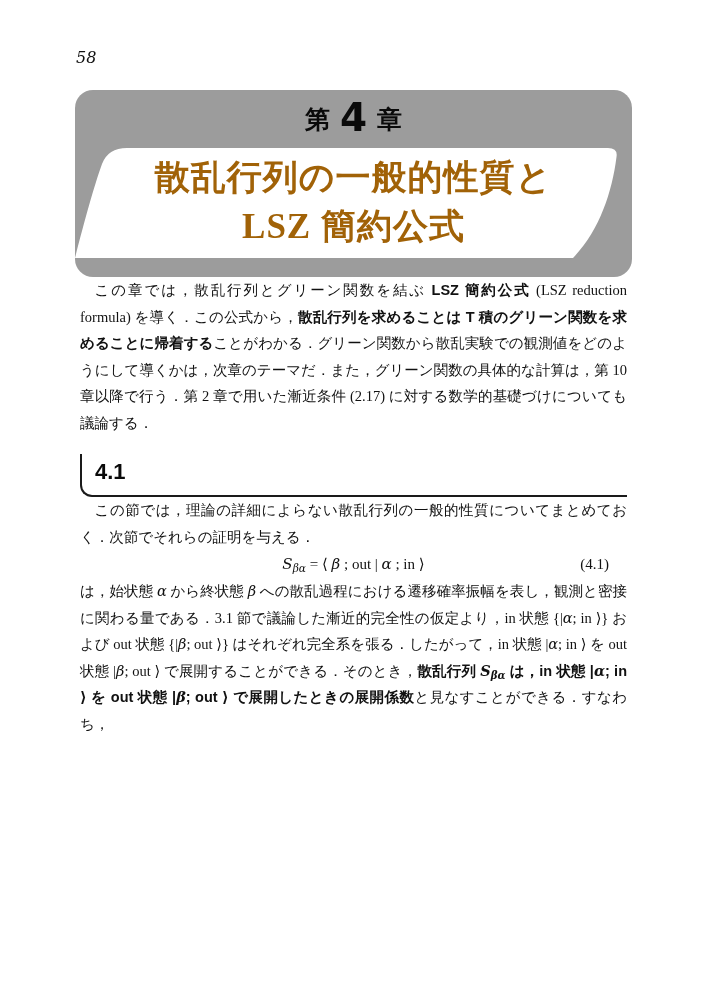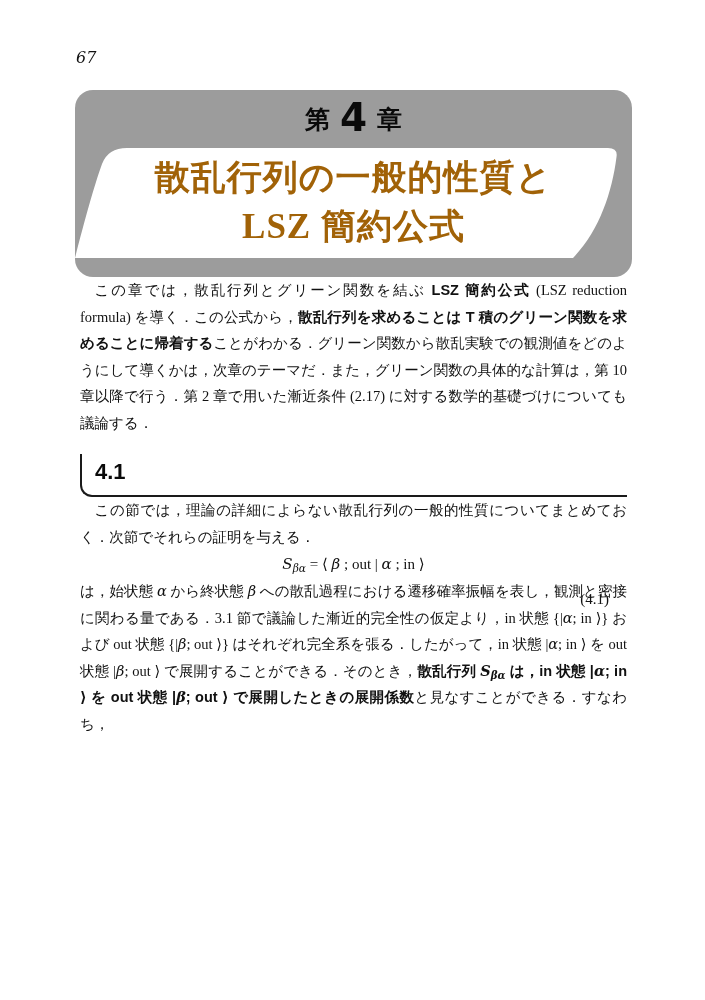--- a/index.html
+++ b/index.html
@@ -51,36 +51,36 @@
     border-left:2.5px solid #1a1a1a;
     border-bottom:2px solid #1a1a1a;
     border-bottom-left-radius:12px;
     padding:4px 0 9px 13px;
     font-family:"Liberation Sans","DejaVu Sans",sans-serif;
     font-weight:700; font-size:22px; line-height:28px;
     display:flex; gap:17px; text-align:left; color:#0a0a0a;
   }
   .eq-row {
     position:relative; height:28px;
-    display:flex; align-items:flex-start; justify-content:center;
+    display:flex; align-items:flex-end; justify-content:center;
     font-size:15px; line-height:28px;
   }
   .eq-num { position:absolute; right:18px;margin-top:35px; }
   
   .b { font-family:"Liberation Sans","DejaVu Sans",sans-serif; font-weight:700; }
   .mi { font-family:"DejaVu Serif","Liberation Serif",serif; font-style:italic; }
   .msub {
     font-family:"DejaVu Serif","Liberation Serif",serif; font-style:italic;
     font-size:71%; vertical-align:-3px; line-height:1;
   }
 </style>
 </head>
 <body>
 
-<div class="page-num">67</div>
+<div class="page-num">58</div>
 
 <div class="banner">
   <svg width="557" height="187" viewBox="0 0 557 187">
     <rect x="0" y="0" width="557" height="187" rx="18" fill="#9c9c9c"></rect>
     <path d="M 52 58 L 533 58 Q 543 58 541.5 67 C 537 103 524 141 498 168 L 0 168 C 9 133 19 96 27 74 Q 33 58 52 58 Z" fill="#ffffff"></path>
   </svg>
   <div class="chapter-line">
     <span class="chapter-fix">第</span>
     <span class="chapter-number">4</span>
     <span class="chapter-fix">章</span>

